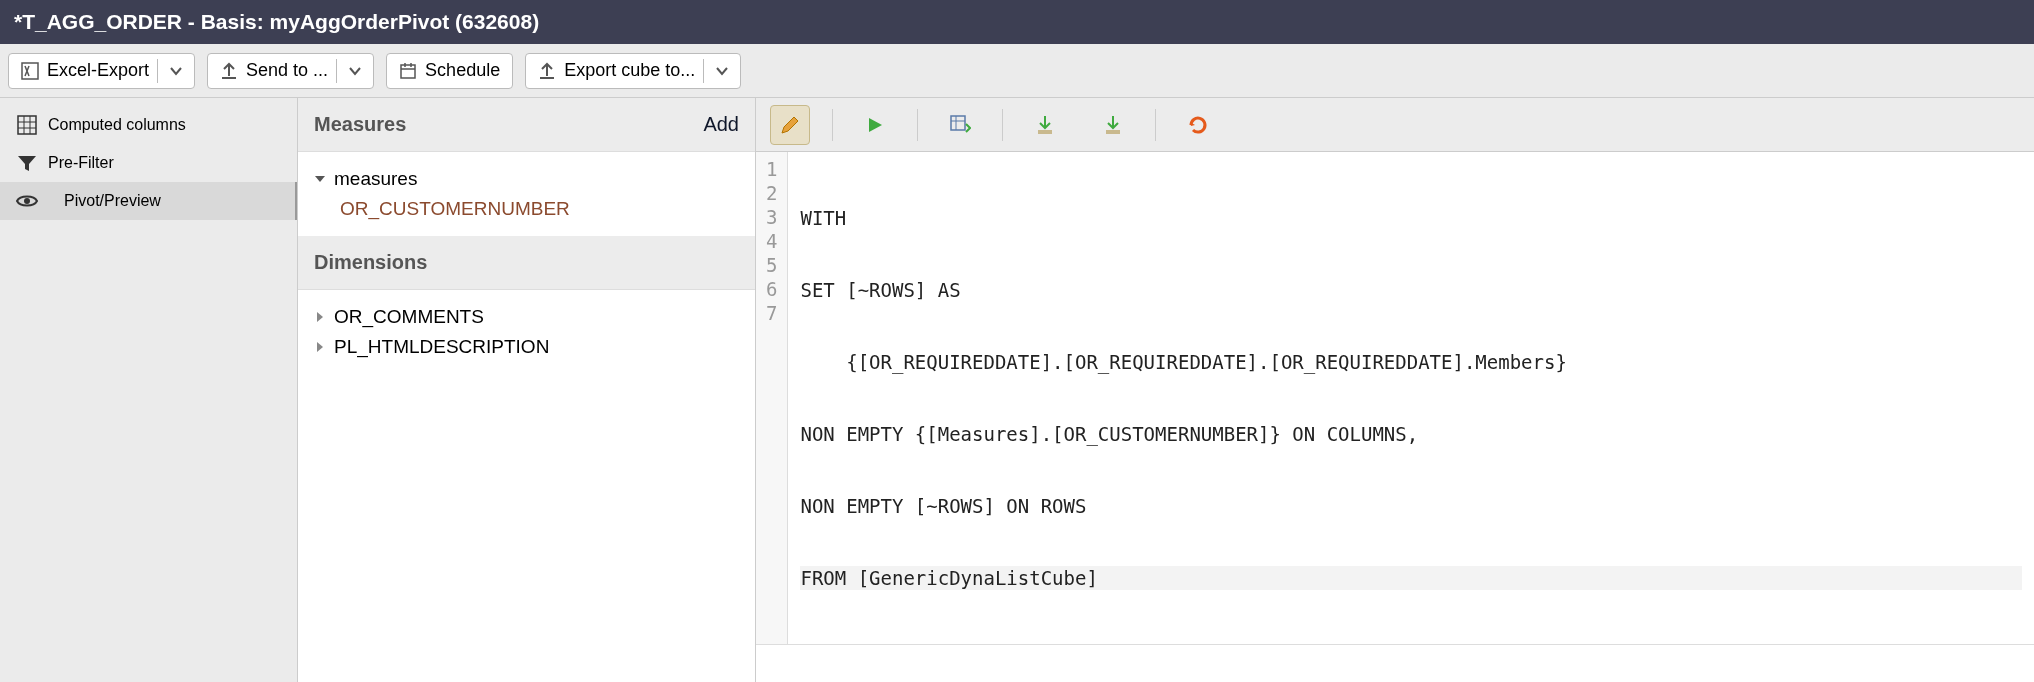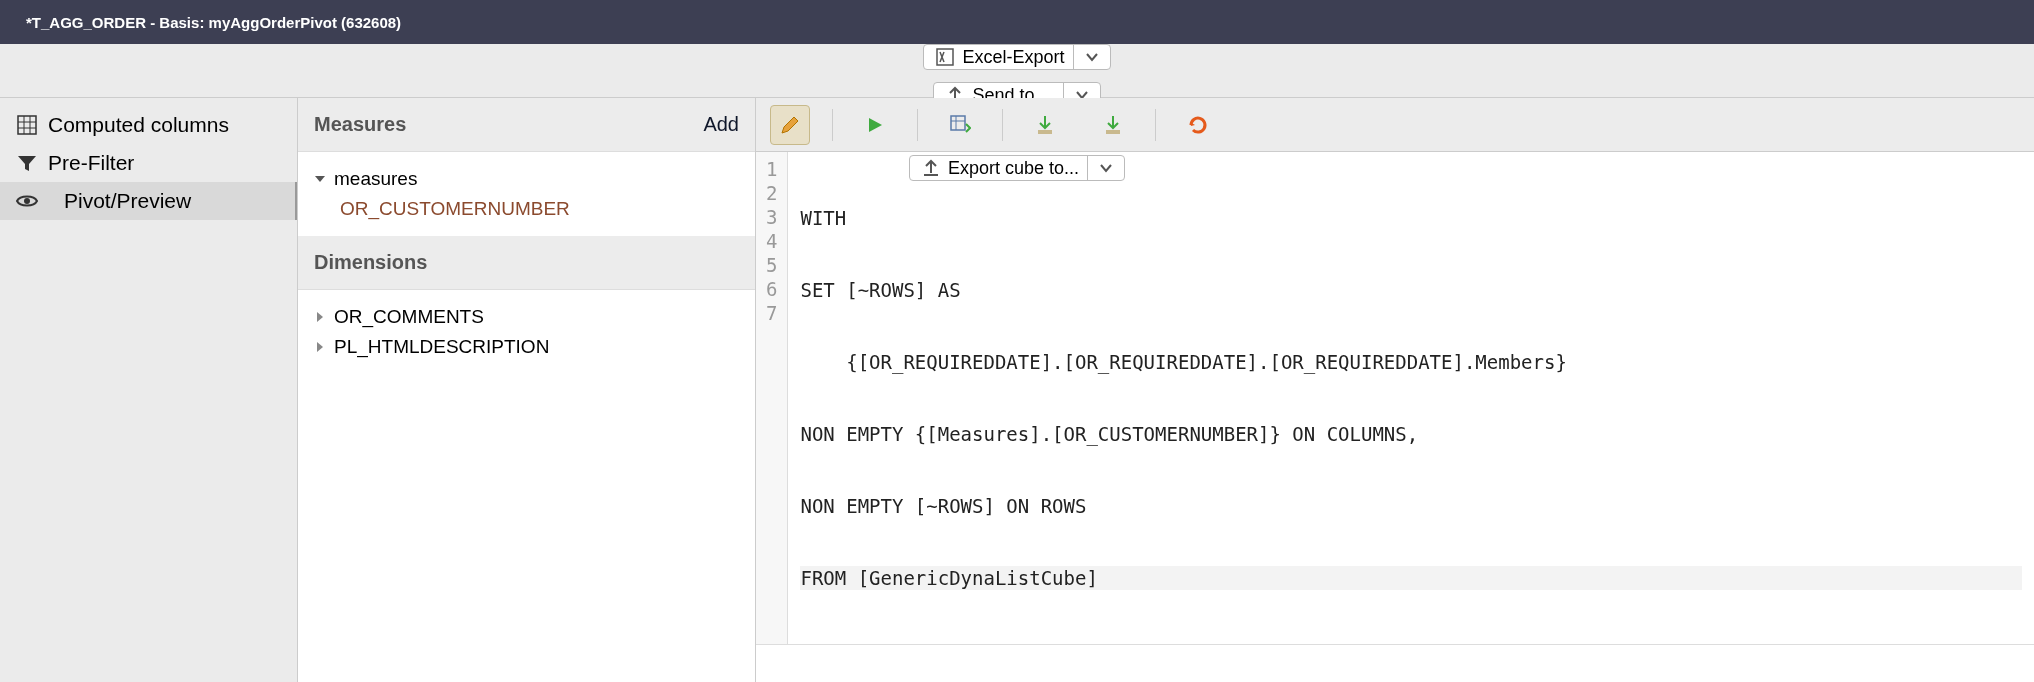--- a/index.html
+++ b/index.html
@@ -3,33 +3,32 @@
 <meta charset="utf-8">
 <style>
   * { box-sizing: border-box; margin: 0; padding: 0; }
   html, body { width: 2034px; height: 682px; font-family: Arial, Helvetica, sans-serif; overflow: hidden; background: #fff; }
   .titlebar {
     background: #3d3f53;
     color: #fff;
     height: 44px;
     display: flex;
     align-items: center;
-    padding: 0 26px;
-    font-size: 15px;
+    padding: 0 14px;
+    font-size: 21px;
     font-weight: 700;
   }
   .toolbar {
     background: #ebebeb;
     height: 54px;
     display: flex;
     align-items: center;
     padding: 0 8px;
     gap: 12px;
     border-bottom: 1px solid #ccc;
-    flex-direction: column;
   }
   .tbtn {
     background: #fff;
     border: 1px solid #bbb;
     border-radius: 4px;
     height: 36px;
     display: flex;
     align-items: center;
     padding: 0 12px;
     font-size: 18px;
@@ -46,21 +45,21 @@
     flex: 0 0 298px;
     background: #ebebeb;
     padding-top: 8px;
     border-right: 1px solid #ccc;
   }
   .sidebar .nav-item {
     display: flex;
     align-items: center;
     height: 38px;
     padding: 0 16px;
-    font-size: 21px;
+    font-size: 16px;
     cursor: pointer;
     gap: 10px;
   }
   .sidebar .nav-item.active {
     background: #d9d9d9;
     border-right: 2px solid #999;
     gap: 26px;
   }
 
   .mid-panel {

